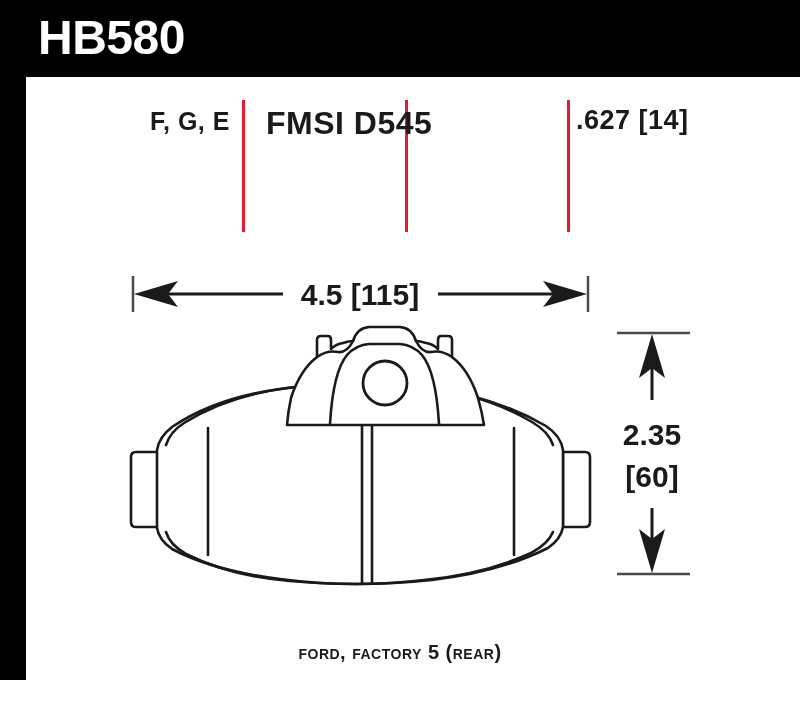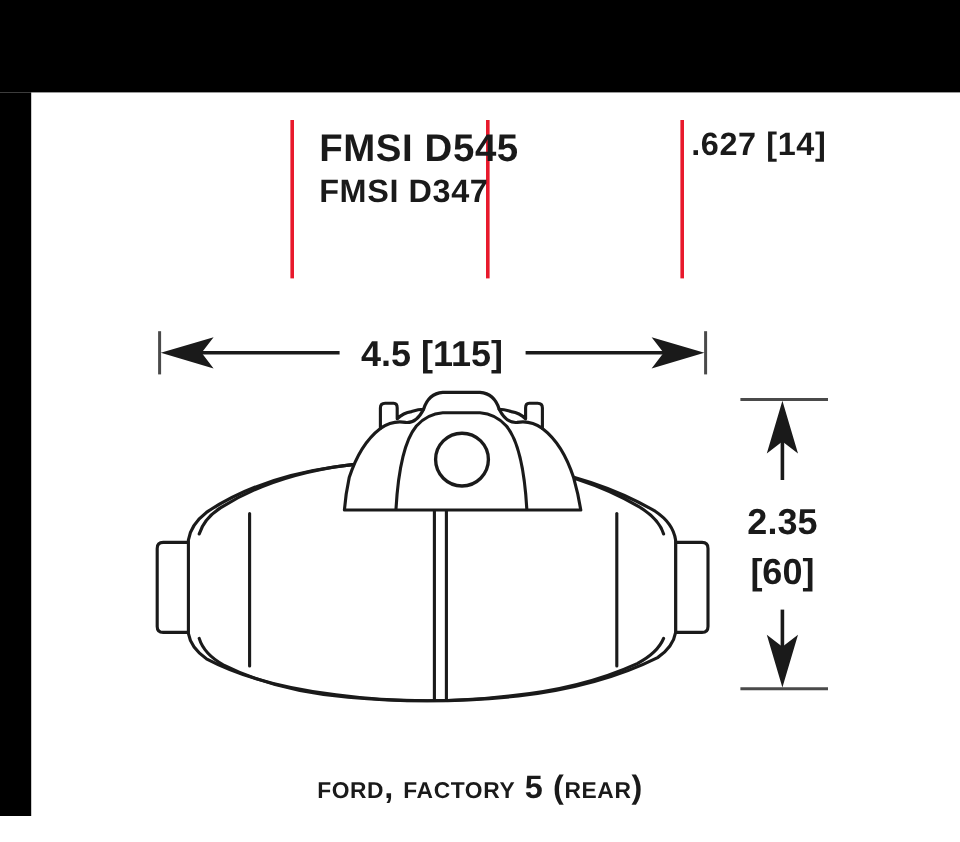--- a/index.html
+++ b/index.html
@@ -106,43 +106,44 @@
     pointer-events: none;
   }
 
   
   .caption {
     position: absolute;
     left: 0;
     top: 641px;
     width: 800px;
     text-align: center;
-    font-size: 27px;
+    font-size: 20px;
     font-weight: bold;
     letter-spacing: 0.5px;
     color: #1a1a1a;
     font-variant: small-caps;
     text-transform: lowercase;
   }
 </style>
 </head>
 <body>
 
 <div id="sheet">
 
   <div class="header-bar"></div>
   <div class="left-rail"></div>
+  <div class="part-number">HB580</div>
 
   <div class="spec-row">
     <div class="red-div d1"></div>
     <div class="red-div d2"></div>
     <div class="red-div d3"></div>
 
+    <div class="spec-text compounds">F, G, E</div>
     <div class="spec-text fmsi-1">FMSI D545</div>
-    <div class="spec-text fmsi-2">FMSI D347</div>
     <div class="spec-text thickness">.627 [14]</div>
   </div>
 
   <svg id="art" viewBox="0 0 800 702">
 
     <g>
 
       <line x1="133" y1="276" x2="133" y2="312" stroke="#4a4a4a" stroke-width="2.5"></line>
       <line x1="588" y1="276" x2="588" y2="312" stroke="#4a4a4a" stroke-width="2.5"></line>
 

